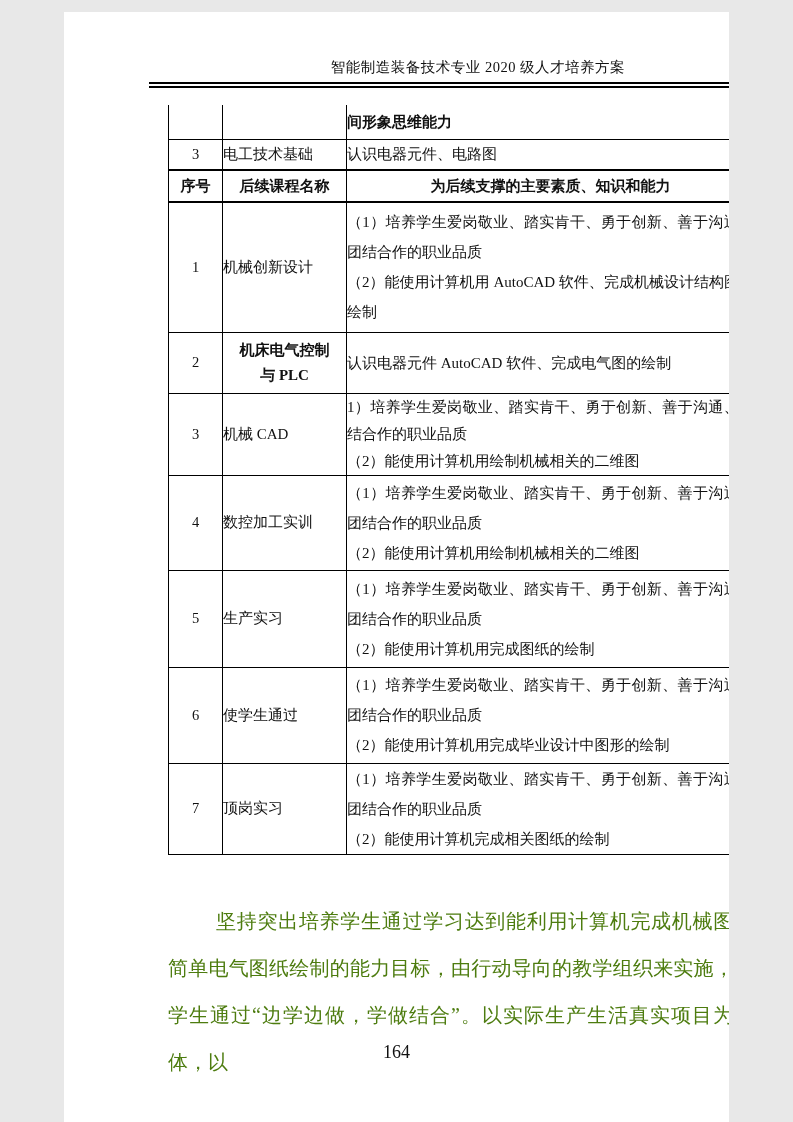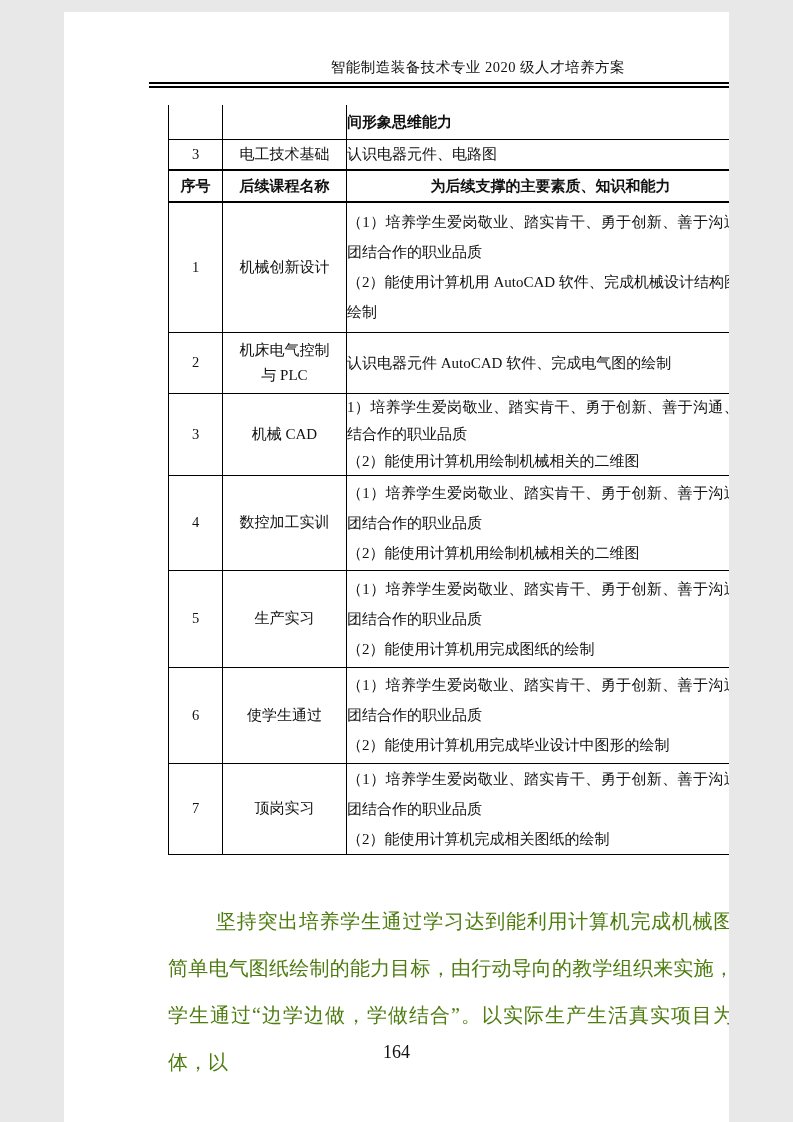--- a/index.html
+++ b/index.html
@@ -41,22 +41,22 @@
   tr.row-cont td{border-top:none;font-weight:bold;}
   tr.row-head td{
     border-top:2px solid #000;
     border-bottom:2px solid #000;
     font-family:Liberation Mono, monospace;
     font-weight:bold;
     text-align:center;
     font-size:15px;
   }
   td.c1{text-align:center;font-size:14.5px;}
-  td.c2{text-align:center;padding-left:9px;line-height:25px;}
-  td.c2.center{text-align:center;padding-left:0;}
+  td.c2{text-align:left;padding-left:9px;line-height:25px;}
+  td.c2.center{text-align:center;padding-left:0;font-weight:bold;}
   td.c3{padding:0 7px 0 7px;}
   td.c3 .item{
     text-align:justify;
     line-height:30px;
   }
   tr.row-h82 td.c3 .item{line-height:27px;}
   td.c3 .single{line-height:22px;text-align:left;}
   tr.row-h34{height:34px;}
   tr.row-h31{height:31px;}
   tr.row-head{height:32px;}

